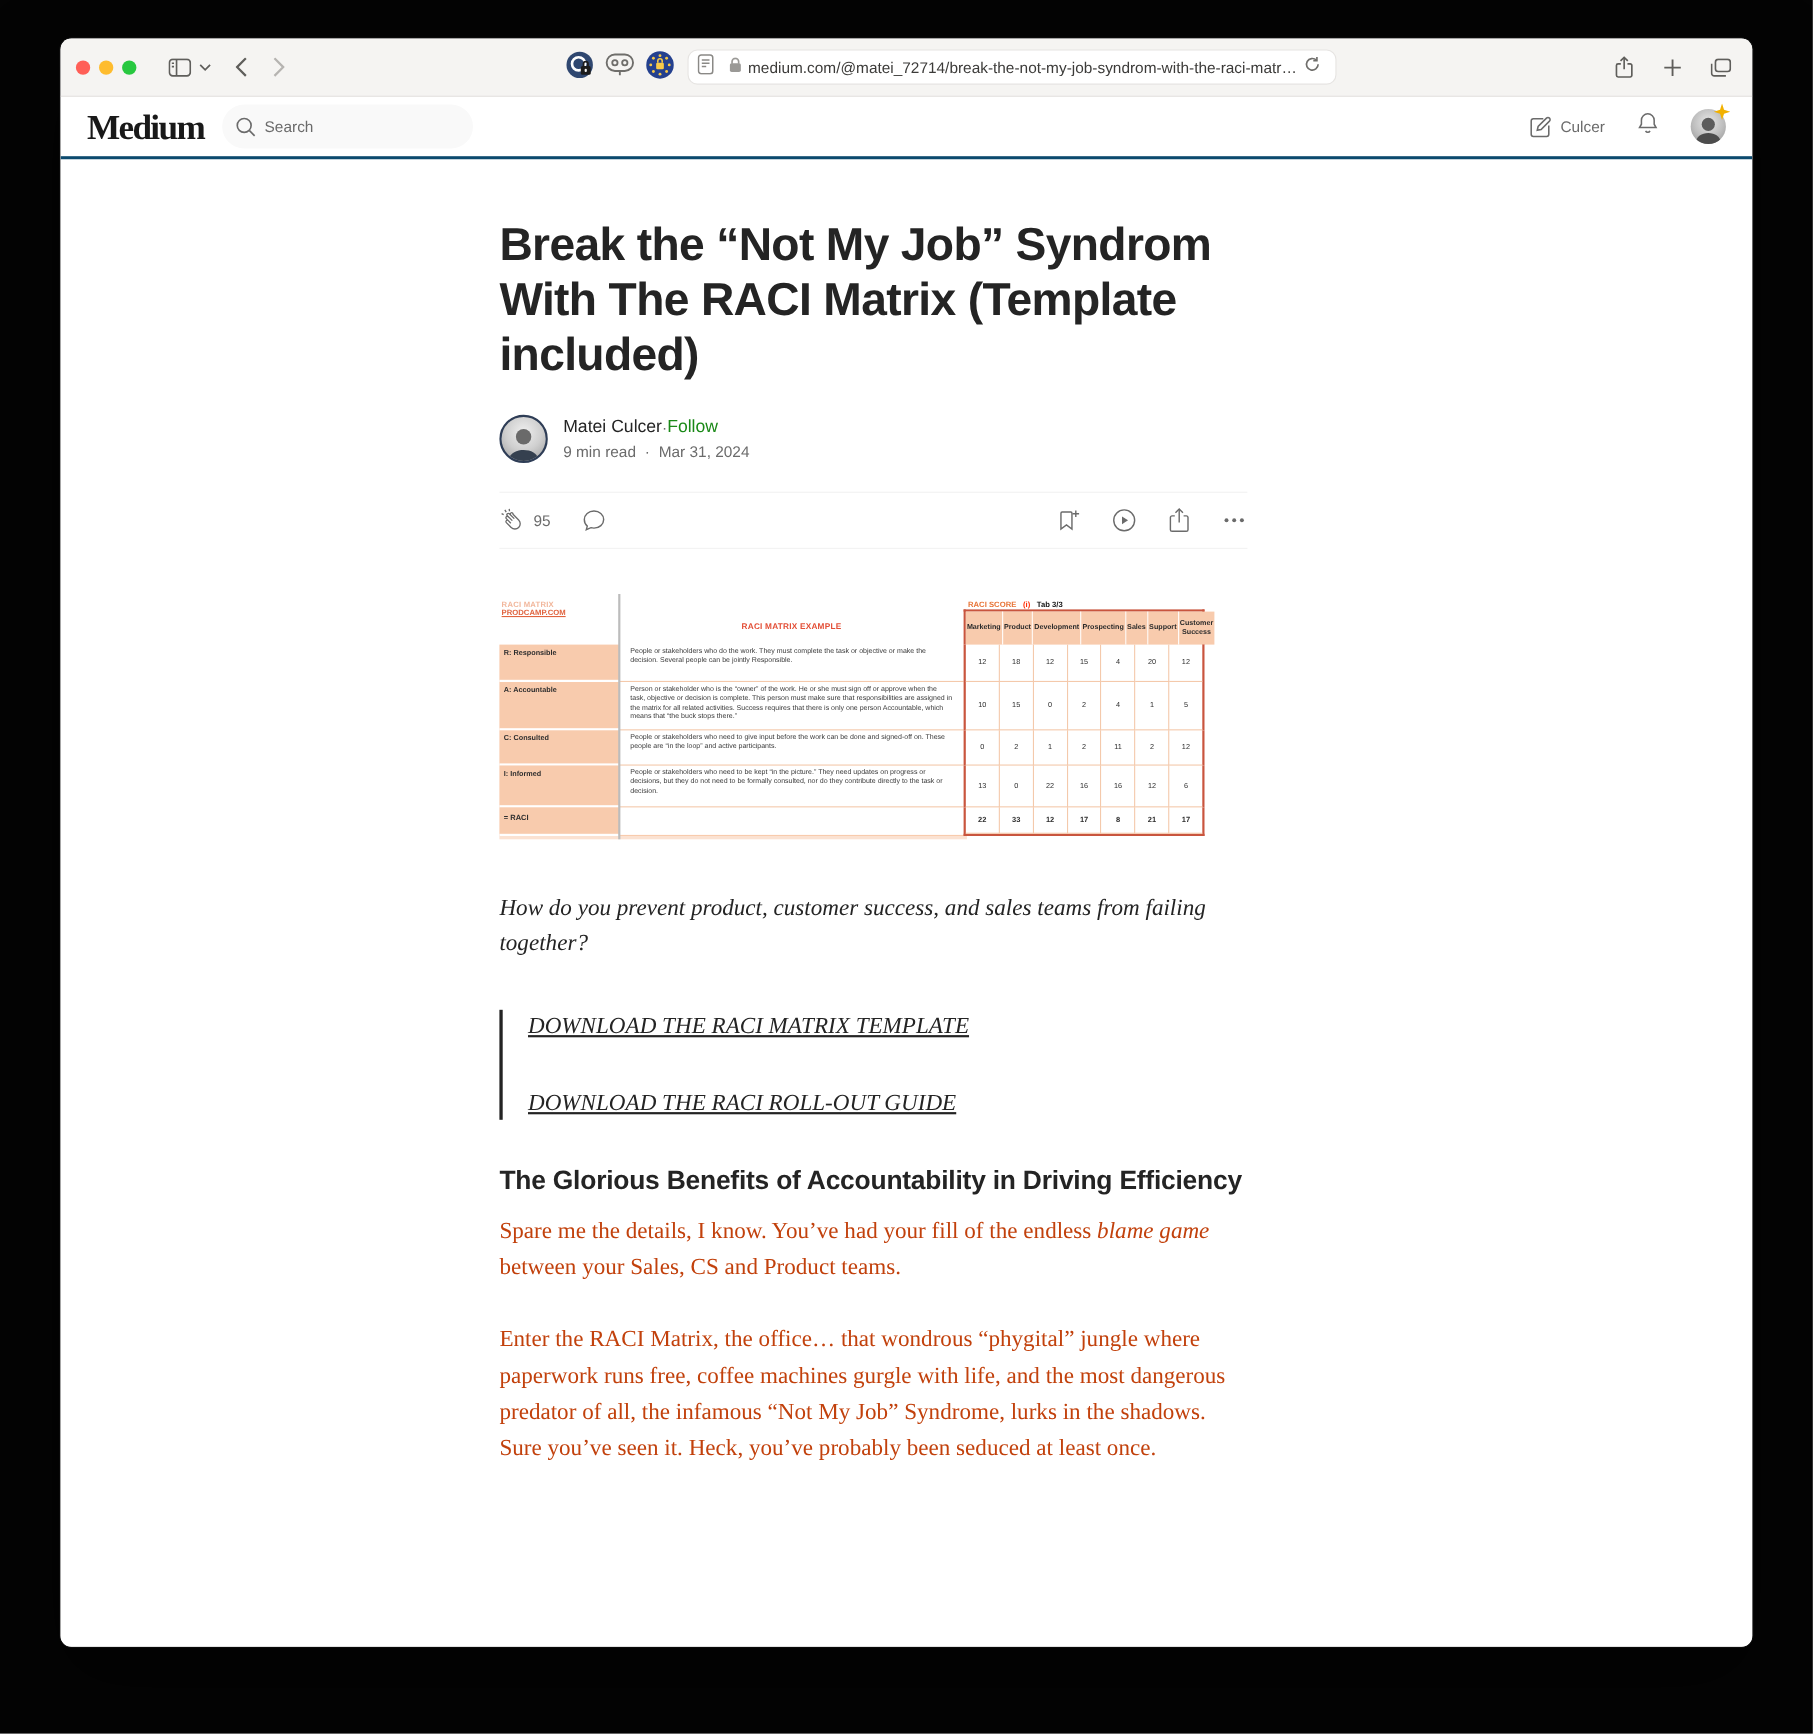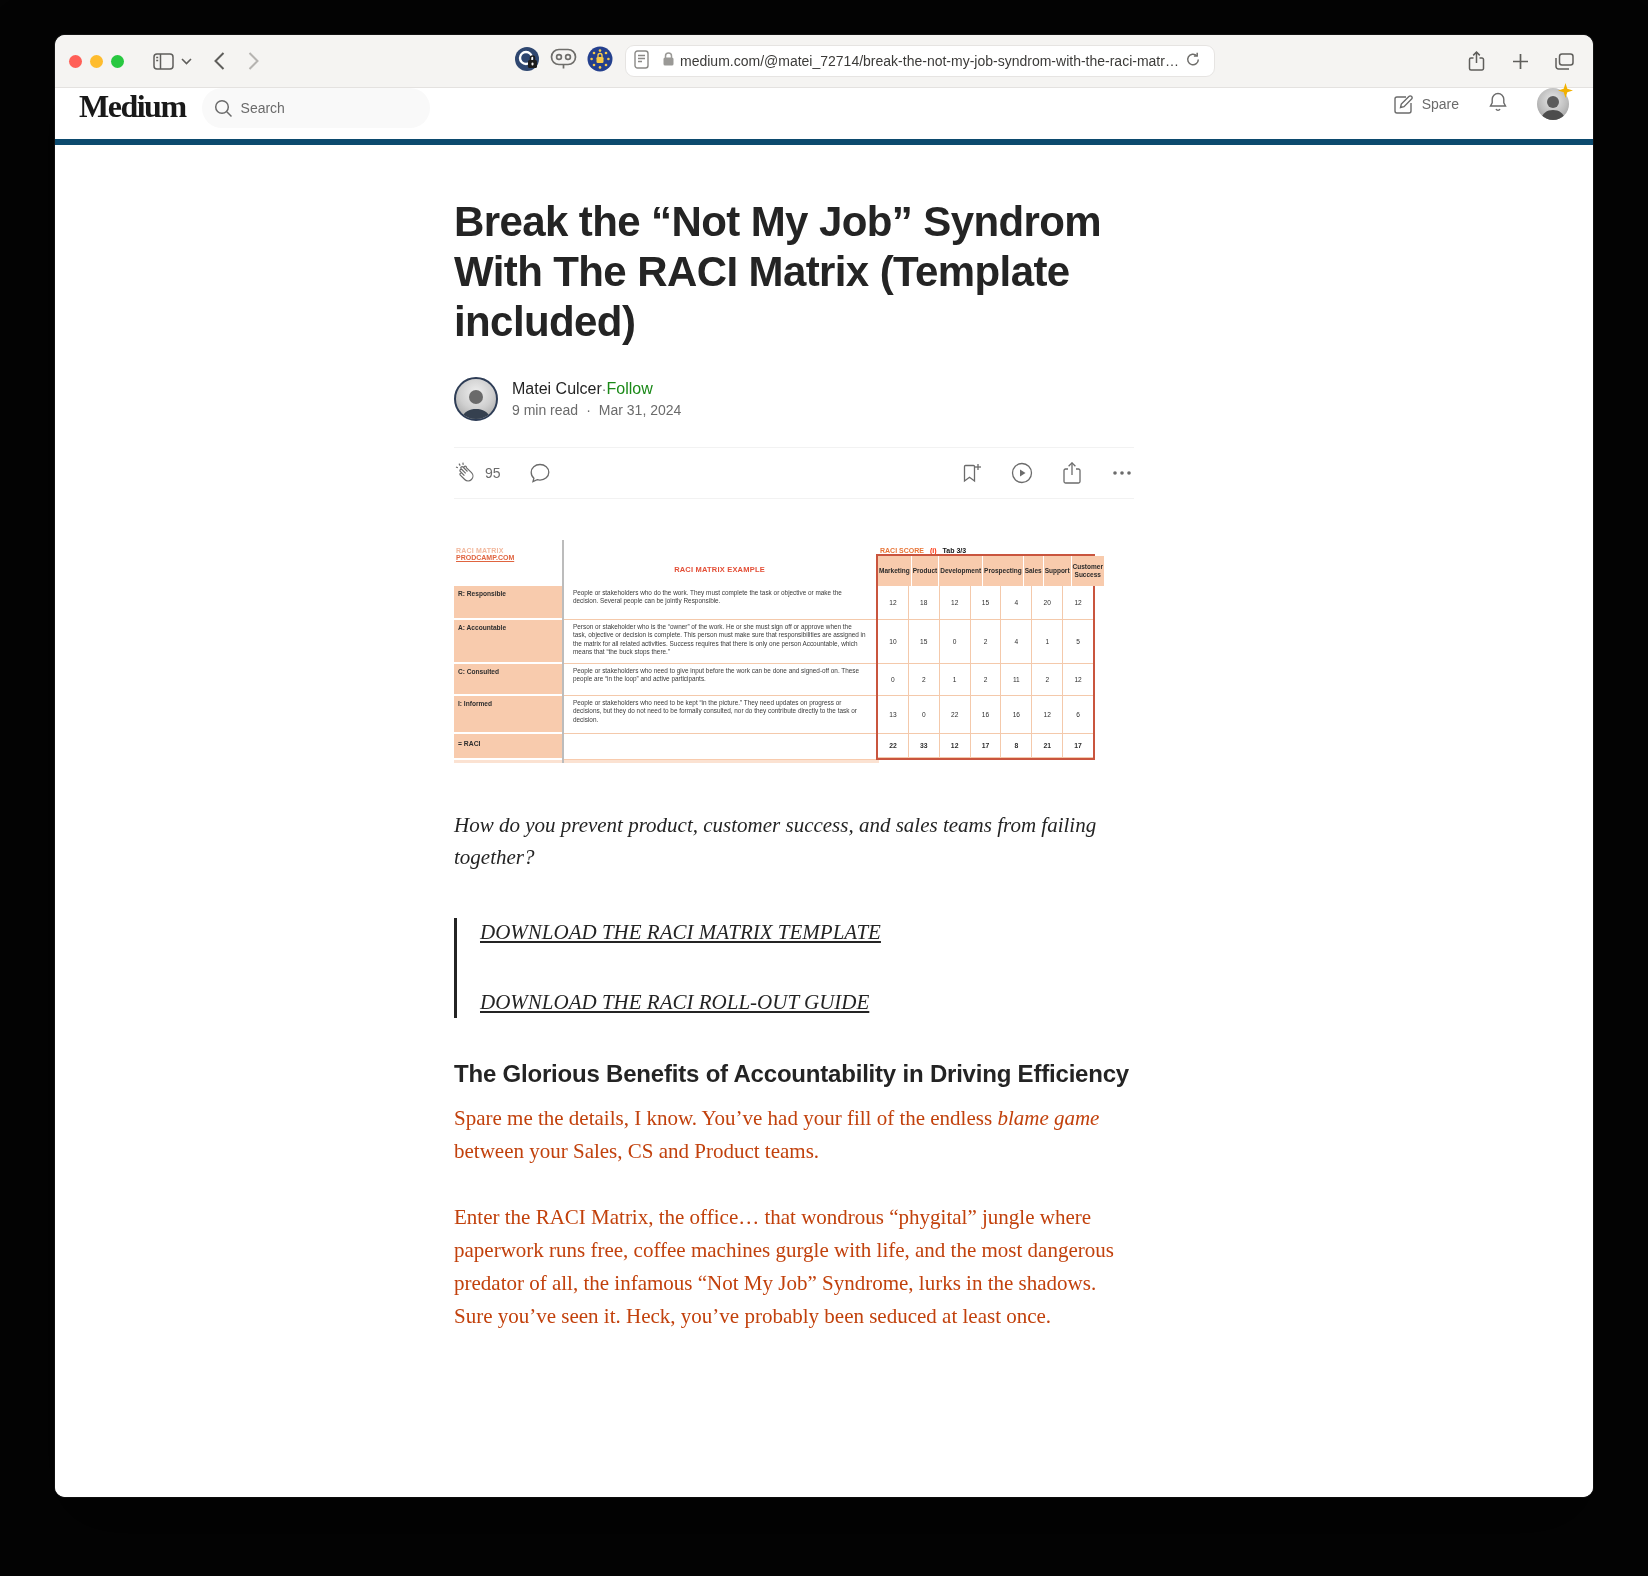--- a/index.html
+++ b/index.html
@@ -32,22 +32,22 @@
   }
   .urlbar .reader { color:#8a8986; margin-right:8px; }
   .url-center { flex:1; display:flex; align-items:center; justify-content:center; overflow:hidden; white-space:nowrap; }
   .url-lock { color:#9a9996; margin-right:6px; flex:0 0 auto; }
   .url-text { font-size:14px; color:#3c3b39; overflow:hidden; text-overflow:ellipsis; max-width:500px; }
   .url-reload { color:#6f6e6b; margin-left:6px; flex:0 0 auto; }
   .right-group { display:flex; align-items:center; gap:14px; margin-left:auto; color:#4f4e4b; }
 
   
   .m-header {
-    height:57px; flex:0 0 57px; background:#fff; display:flex; align-items:flex-start;
-    padding:0 24px; border-bottom:6px solid #0c4a6e;
+    height:57px; flex:0 0 57px; background:#fff; display:flex; align-items:center;
+    padding:0 24px; border-bottom:3px solid #0c4a6e;
   }
   .m-logo { font-family:"Liberation Serif", serif; font-weight:700; font-size:32px; letter-spacing:-1.5px; color:#191919; }
   .m-search {
     margin-left:16px; width:228px; height:40px; border-radius:20px; background:#f9f9f9;
     display:flex; align-items:center; padding:0 12px; gap:8px;
   }
   .m-search svg { color:#6b6b6b; flex:0 0 auto; }
   .m-search input {
     border:none; outline:none; background:transparent; font-size:14px; color:#242424; width:100%;
     font-family:"Liberation Sans", sans-serif;
@@ -282,21 +282,21 @@
           <line x1="12.8" y1="12.8" x2="17.5" y2="17.5"></line>
       </svg>
       <input type="text" placeholder="Search" style="">
     </div>
     <div class="m-right">
       <div class="write-btn">
         <svg width="21" height="21" viewBox="0 0 21 21" fill="none" stroke="currentColor" stroke-width="1.4">
           <path d="M13 3H4a2 2 0 0 0-2 2v12a2 2 0 0 0 2 2h12a2 2 0 0 0 2-2V9"></path>
           <path d="M18.6 2.4a1.9 1.9 0 0 1 0 2.7L11 12.7 7.5 13.5 8.3 10l7.6-7.6a1.9 1.9 0 0 1 2.7 0z"></path>
         </svg>
-        <span>Spare</span>
+        <span>Culcer</span>
       </div>
       <div class="bell">
         <svg width="22" height="23" viewBox="0 0 22 23" fill="none" stroke="currentColor" stroke-width="1.4">
           <path d="M11 2.5a5.8 5.8 0 0 1 5.8 5.8v3.6l1.7 3.1H3.5l1.7-3.1V8.3A5.8 5.8 0 0 1 11 2.5z"></path>
           <path d="M9 18a2.2 2.2 0 0 0 4 0"></path>
         </svg>
       </div>
       <div class="avatar-wrap">
         <div class="avatar">
           <svg width="32" height="32" viewBox="0 0 32 32">

